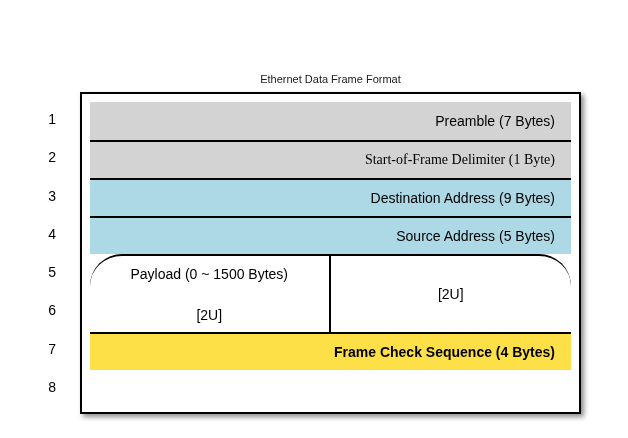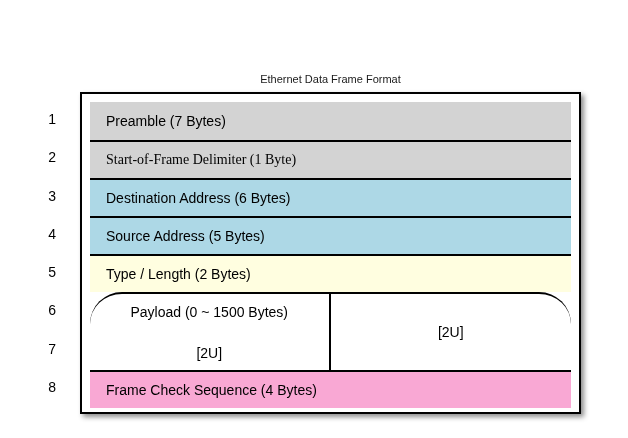--- a/index.html
+++ b/index.html
@@ -38,21 +38,21 @@
     position: absolute;
     left: 64px; top: 76px;
     width: 501px; height: 322px;
     border: 2px solid #000000;
     box-shadow: 3px 3px 5px rgba(0,0,0,0.45);
     display: flex; flex-direction: column;
     background: #ffffff;
   }
   .frow {
     height: 38px;
-    display: flex; align-items: center; justify-content: flex-start;
+    display: flex; align-items: center; justify-content: flex-end;
     font-size: 14px;
     border-top: 2px solid #000000;
     text-align: center;
   }
   .frow:first-child { border-top: none; }
   .frow.double { height: 78px; padding: 0; align-items: stretch; border-radius: 32px; }
   .frow.double .cell {
     flex: 1 1 50%;
     display: flex; flex-direction: column;
     align-items: center; justify-content: center;
@@ -82,35 +82,32 @@
   </div>
 
   <div class="frame-table">
     <div class="frow" style="background-color: rgb(211, 211, 211);">
       <span>Preamble (7 Bytes)</span>
     </div>
     <div class="frow" style="background-color: rgb(211, 211, 211); font-family: Liberation Serif, serif;">
       <span>Start-of-Frame Delimiter (1 Byte)</span>
     </div>
     <div class="frow" style="background-color: rgb(173, 216, 230);">
-      <span>Destination Address (6 Bytes)</span>
+      <span>Destination Address (9 Bytes)</span>
     </div>
     <div class="frow" style="background-color: rgb(173, 216, 230);">
       <span>Source Address (5 Bytes)</span>
-    </div>
-    <div class="frow" style="background-color: rgb(255, 254, 224);">
-      <span>Type / Length (2 Bytes)</span>
     </div>
     <div class="frow double" style="background-color: rgb(255, 255, 255);">
       <div class="cell">
         <span>Payload (0 ~ 1500 Bytes)</span>
         <span>[2U]</span>
       </div>
       <div class="cell">
         <span>[2U]</span>
       </div>
     </div>
-    <div class="frow" style="background-color: #f9a8d4;">
+    <div class="frow" style="background-color: #fde047; font-weight: bold;">
       <span>Frame Check Sequence (4 Bytes)</span>
     </div>
   </div>
 
 </div>
 
 </body></html>

